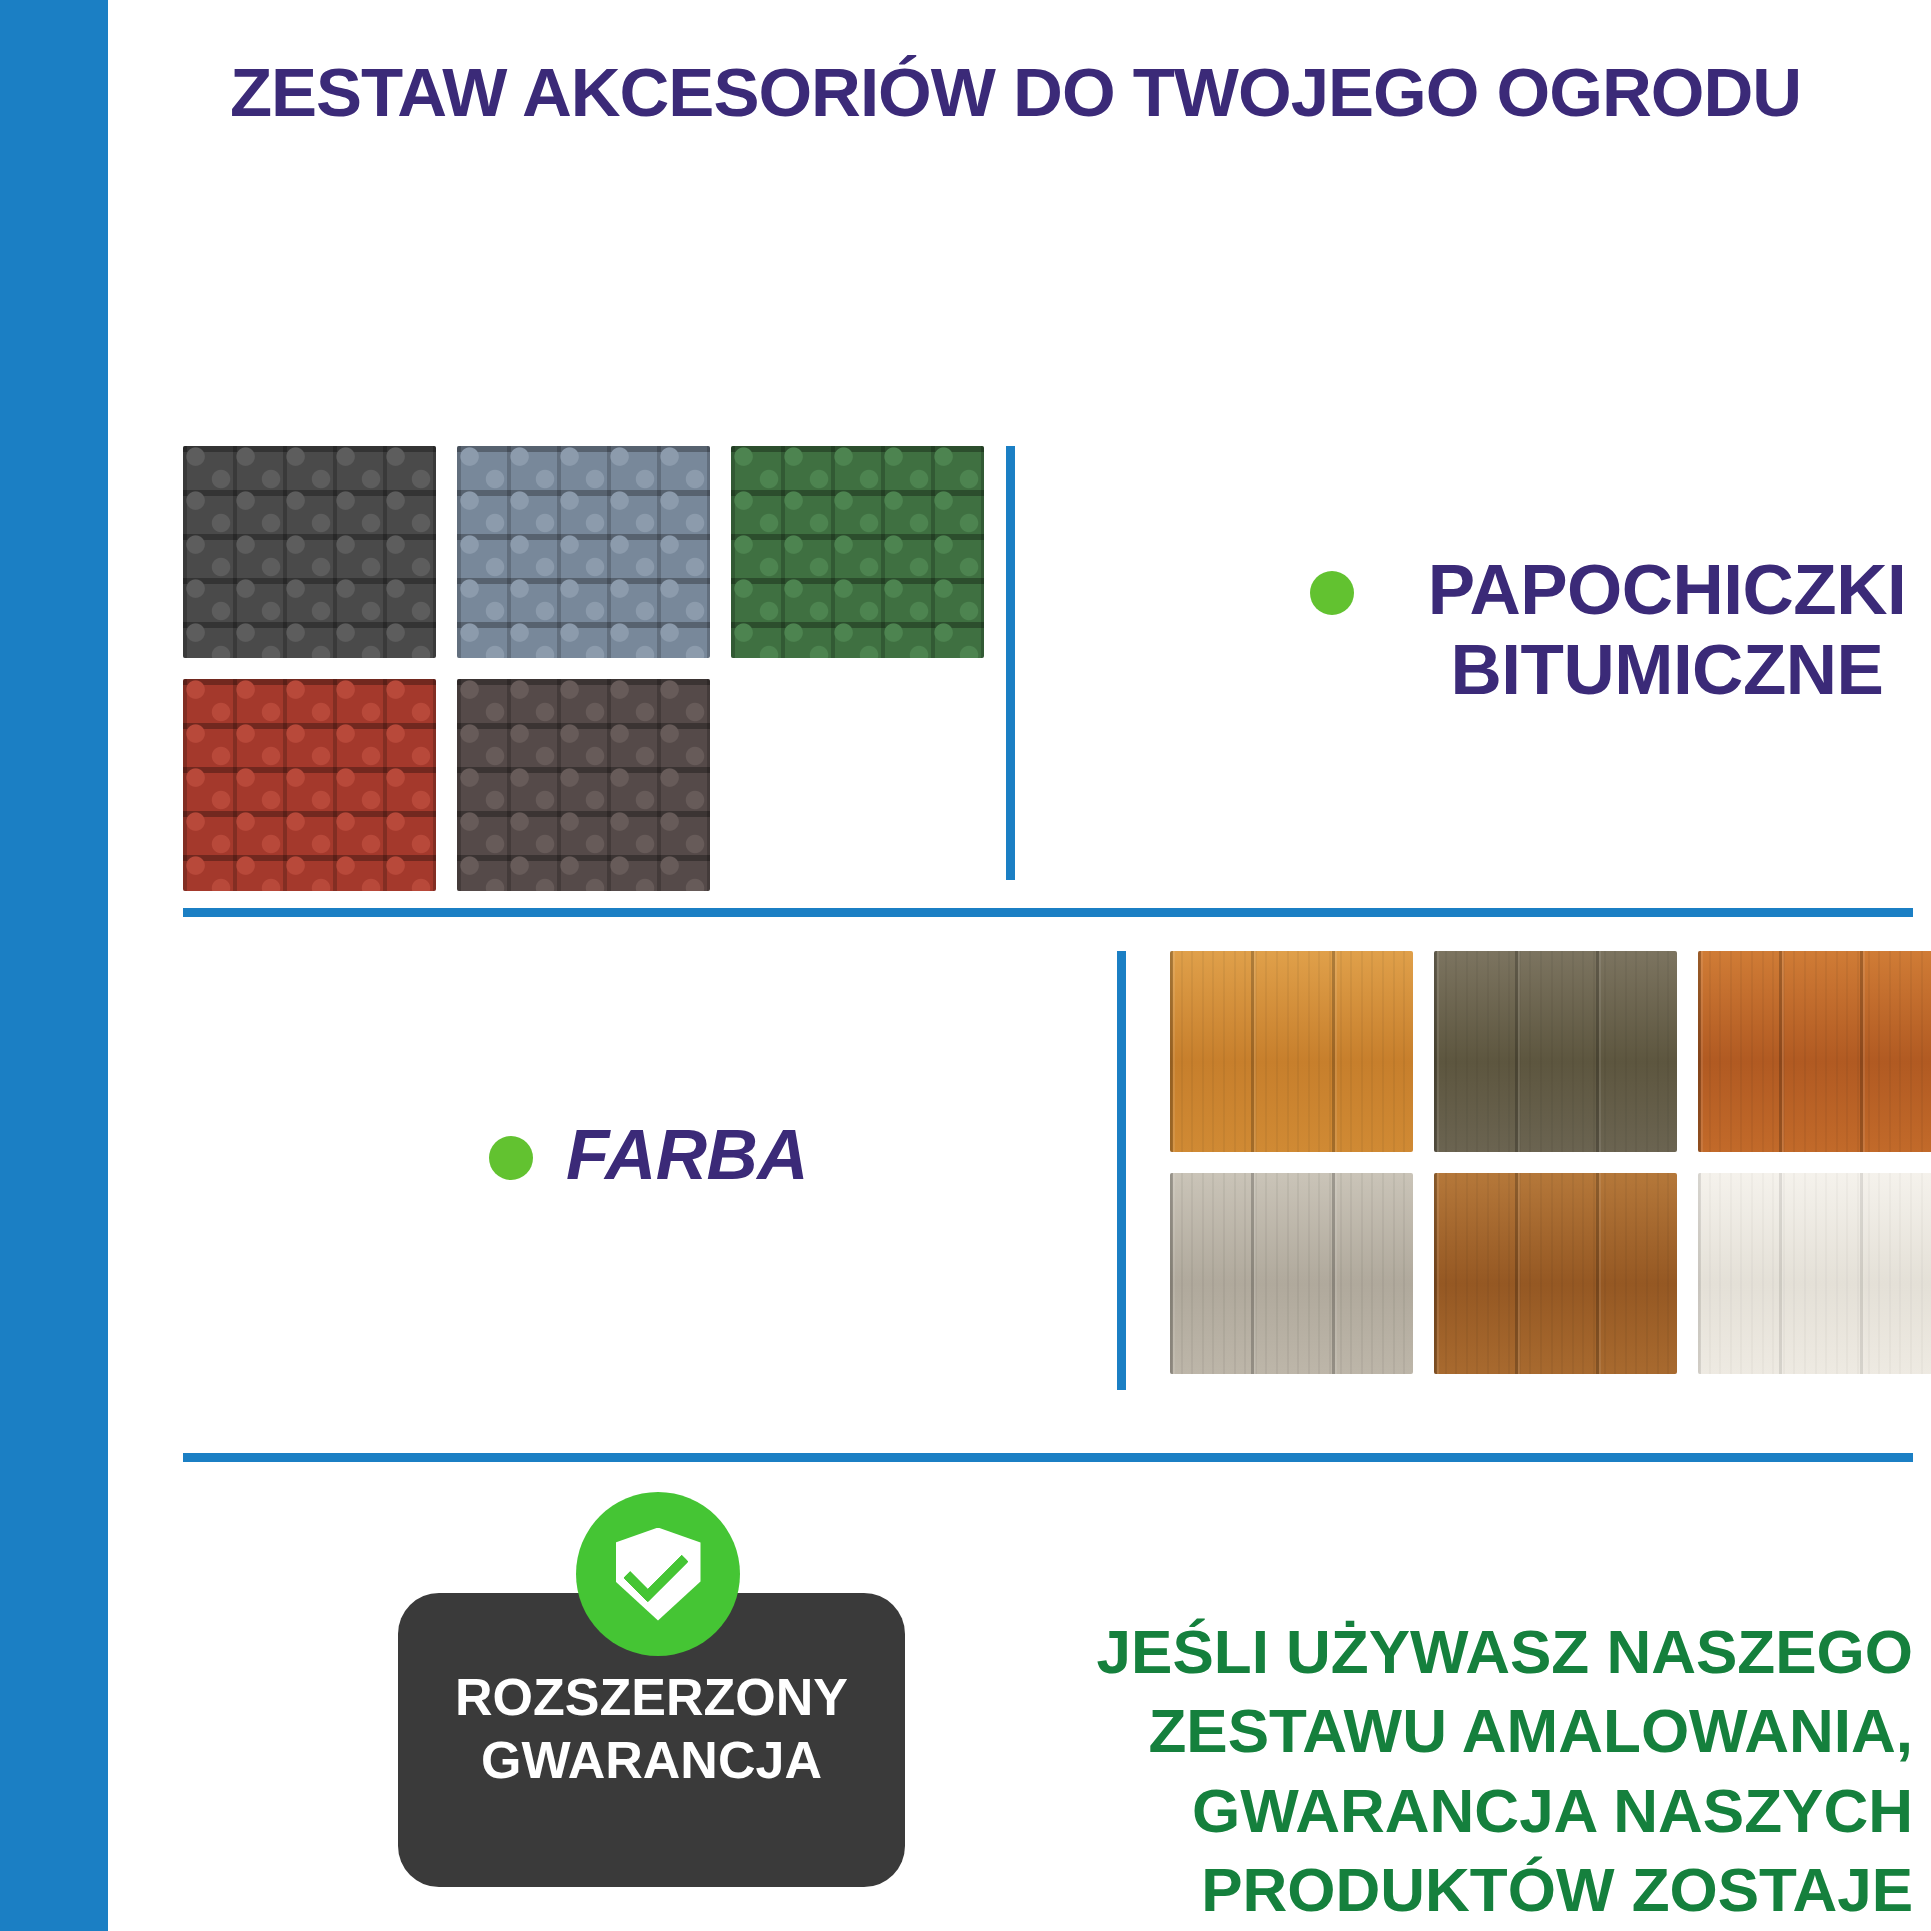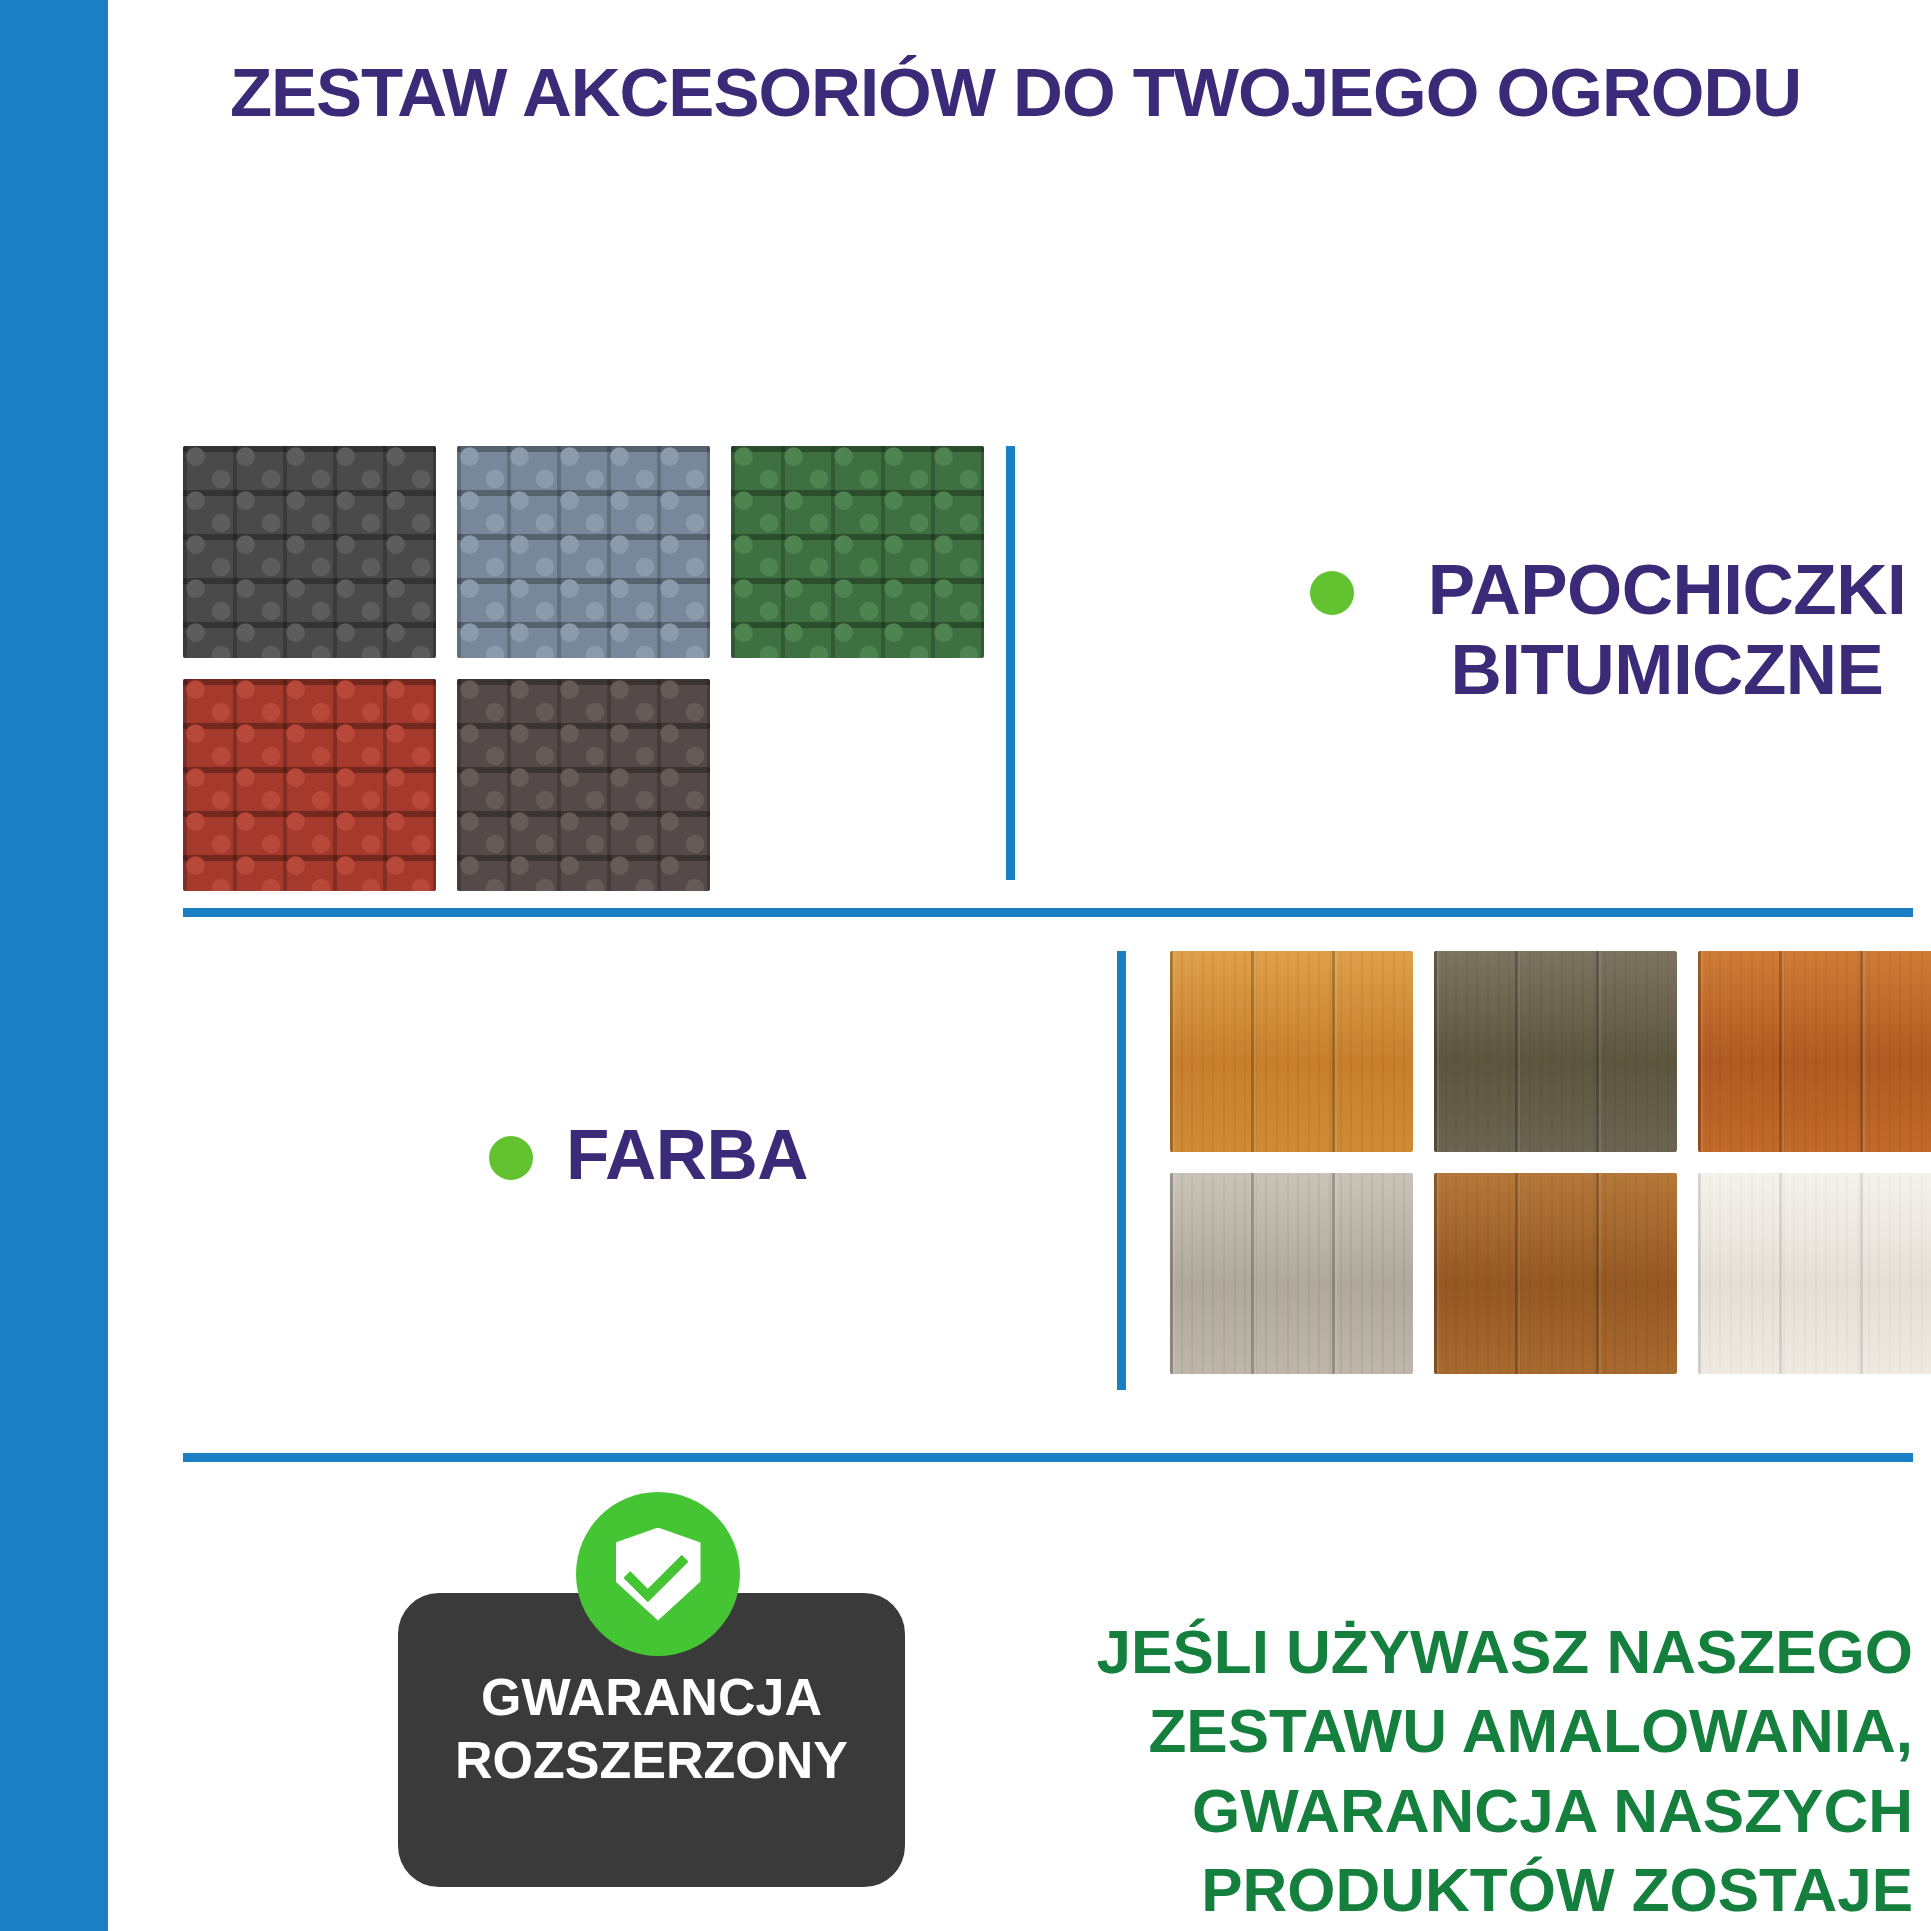--- a/index.html
+++ b/index.html
@@ -136,21 +136,21 @@
   .label-text {
     color: #3b2a78;
     font-size: 71px;
     font-weight: bold;
     line-height: 1.12;
     margin-left: 33px;
     letter-spacing: -0.5px;
   }
   #label-papa { left: 1202px; top: 550px; width: 637px; }
   #label-papa .label-text { text-align: center; }
-  #label-farba { left: 381px; top: 1115px; }
+  #label-farba { left: 381px; top: 1115px; font-style: italic; }
 
   
   .badge-wrap {
     position: absolute;
     left: 169px;
     top: 1492px;
     width: 541px;
     height: 406px;
   }
   .badge-plate {
@@ -311,22 +311,22 @@
     <div class="rule-h" style="left:75px; top:1453px; width:1730px;"></div>
 
     <div class="badge-wrap">
       <div class="badge-plate"></div>
       <div class="badge-circle">
         <div class="shield">
           <div class="chk"></div>
         </div>
       </div>
       <div class="badge-text">
+        <div>ROZSZERZONY</div>
         <div>GWARANCJA</div>
-        <div>ROZSZERZONY</div>
       </div>
     </div>
 
     <div class="footer-note">JEŚLI UŻYWASZ NASZEGO ZESTAWU AMALOWANIA, GWARANCJA NASZYCH PRODUKTÓW ZOSTAJE PRZEDŁUŻONA Z 2 LAT NA 3 LATA!</div>
 
   </div>
 </div>
 
 
 </body></html>

